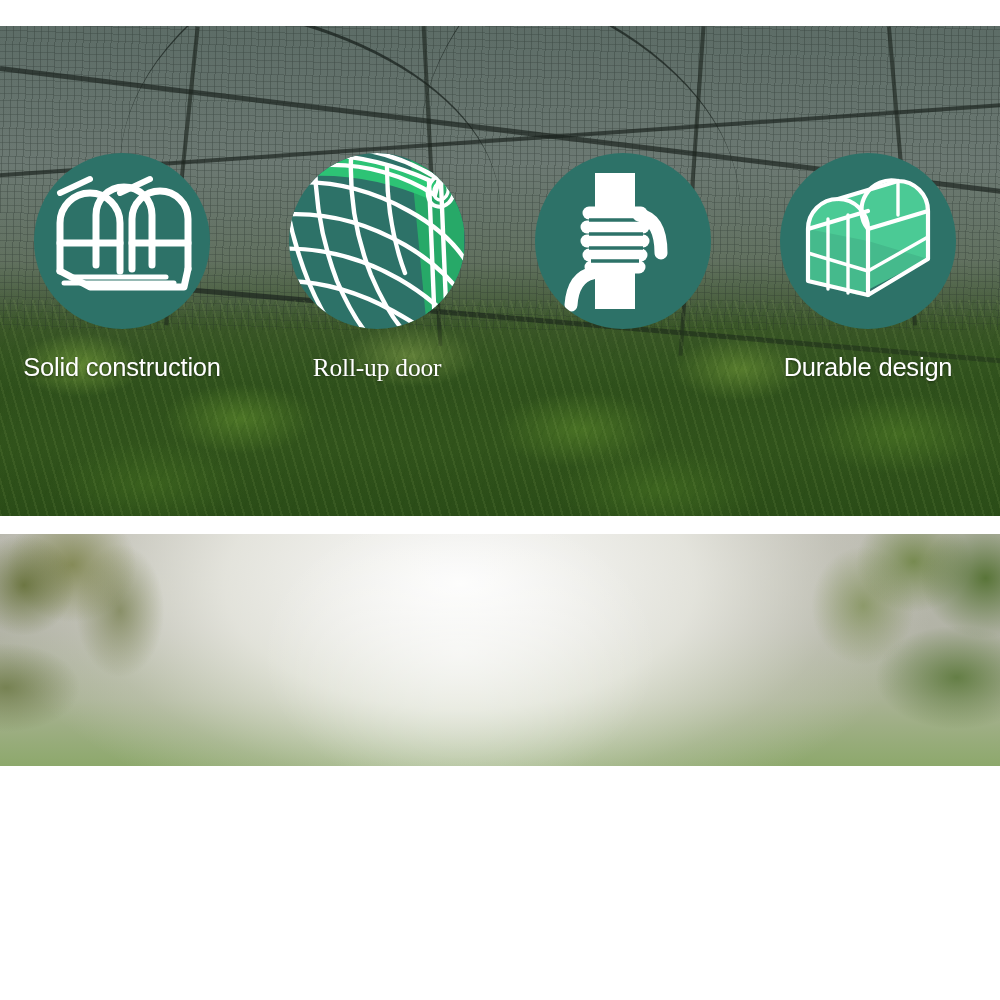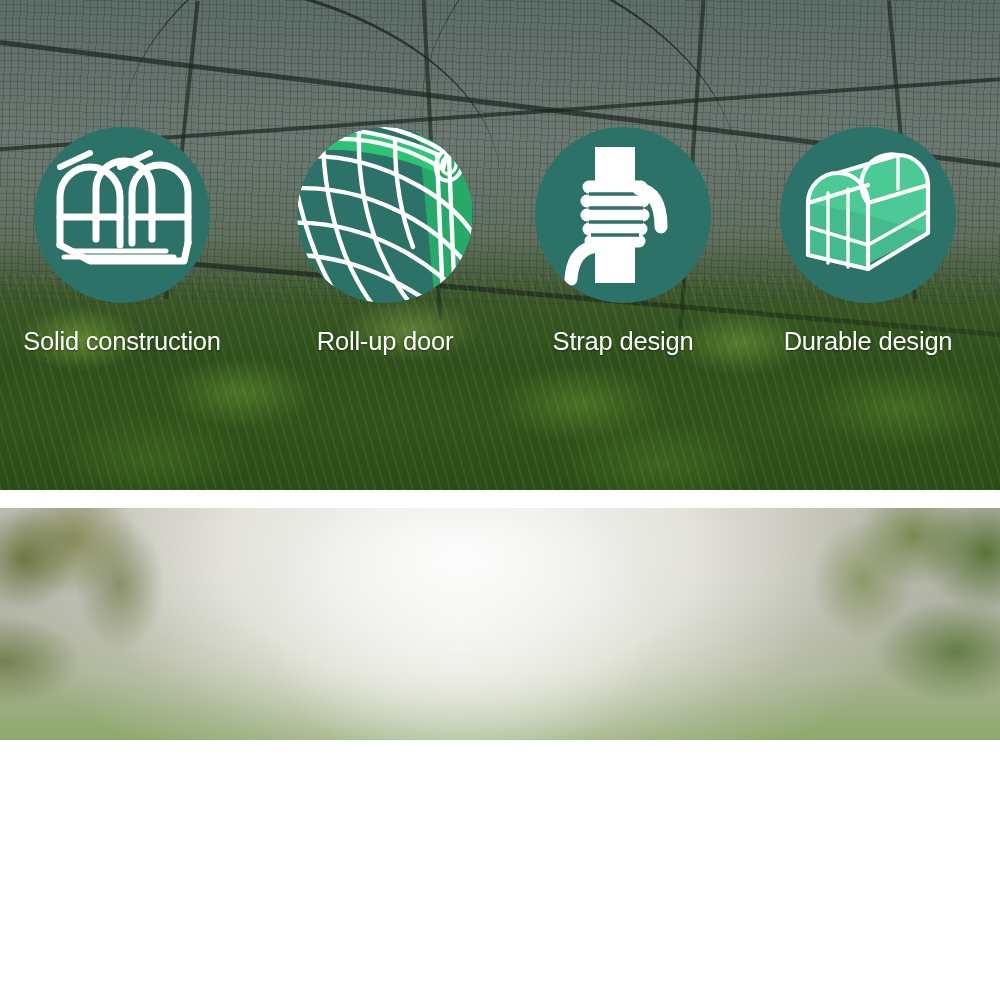--- a/index.html
+++ b/index.html
@@ -1,17 +1,17 @@
 <!DOCTYPE html>
 <html><head>
 <meta charset="utf-8">
 <style>
   html,body{margin:0;padding:0;background:#fff;}
   body{width:1000px;height:1000px;overflow:hidden;font-family:"Liberation Sans",sans-serif;}
-  .page{position:relative;width:1000px;height:740px;overflow:hidden;background:#0f766e;}
+  .page{position:relative;width:1000px;height:740px;overflow:hidden;background:#0f766e;margin-top:26px;}
 
   
   .top-panel{position:absolute;left:0;top:0;width:1000px;height:490px;overflow:hidden;}
   .top-bg{position:absolute;inset:0;background:
       linear-gradient(180deg,rgba(18,40,34,.30) 0%,rgba(20,45,38,.18) 40%,rgba(10,30,12,.10) 62%,rgba(8,26,8,.08) 100%),
       linear-gradient(180deg,#7d8a84 0%,#848e88 28%,#6f7d6a 48%,#3f5a2c 62%,#2e4d1d 74%,#36561f 86%,#2b4a18 100%);}
   
   .net{position:absolute;left:-5%;top:0;width:110%;height:62%;opacity:.5;
     background-image:
       repeating-linear-gradient(92deg,rgba(35,45,40,.55) 0 1px,transparent 1px 7px),
@@ -41,21 +41,21 @@
       radial-gradient(ellipse 130px 56px at 90% 62%,rgba(80,124,38,.6),transparent 70%),
       radial-gradient(ellipse 140px 60px at 15% 85%,rgba(70,112,34,.55),transparent 70%),
       radial-gradient(ellipse 150px 62px at 66% 88%,rgba(74,118,36,.55),transparent 70%),
       linear-gradient(180deg,rgba(50,86,28,0) 0%,rgba(52,90,28,.45) 30%,rgba(44,80,24,.62) 100%);}
   .foliage:after{content:"";position:absolute;inset:0;opacity:.35;
     background-image:repeating-linear-gradient(74deg,rgba(160,190,110,.30) 0 2px,transparent 2px 9px),
                      repeating-linear-gradient(-66deg,rgba(40,74,22,.30) 0 2px,transparent 2px 11px);}
 
   .features{position:absolute;left:0;top:0;width:1000px;height:490px;}
   .feature{position:absolute;top:127px;width:250px;text-align:center;}
-  .f0{left:-3px;} .f1{left:260px;} .f2{left:498px;} .f3{left:743px;}
+  .f0{left:-3px;} .f1{left:252px;font-family:Liberation Serif, serif;} .f2{left:498px;} .f3{left:743px;}
   .circle{width:176px;height:176px;border-radius:50%;background:#2d7268;margin:0 auto;
     position:relative;overflow:hidden;display:block;}
   .flabel{margin-top:24px;color:#ffffff;font-size:25.5px;font-weight:400;letter-spacing:-.2px;
     text-shadow:0 1px 3px rgba(0,0,0,.45);white-space:nowrap;}
 
   
   .divider{position:absolute;left:0;top:490px;width:1000px;height:18px;background:#ffffff;}
 
   
   .bot-panel{position:absolute;left:0;top:508px;width:1000px;height:492px;overflow:hidden;}
@@ -186,21 +186,20 @@
                 <path d="M54 67 H108"></path>
                 <path d="M54 81 H108"></path>
                 <path d="M54 95 H108"></path>
                 <path d="M56 108 H104"></path>
               </g>
               <path d="M104 62 Q126 66 126 100" fill="none" stroke="#ffffff" stroke-width="13" stroke-linecap="round"></path>
               <path d="M58 120 Q38 124 36 152" fill="none" stroke="#ffffff" stroke-width="13" stroke-linecap="round"></path>
             </g>
           </svg>
         </div>
-        <div class="flabel">Strap design</div>
       </div>
 
       <div class="feature f3">
         <div class="circle">
           <svg viewBox="0 0 176 176" width="176" height="176">
             <g>
               <path d="M28 128 L28 76 A30 30 0 0 1 58 46 L118 28 A30 30 0 0 1 148 58 L148 106 L78 142 Z" fill="#4fd69a" opacity=".72"></path>
               <path d="M28 76 A30 30 0 0 1 58 46 L118 28 A30 30 0 0 1 148 58 L148 106 L88 88 Z" fill="#52dda0" opacity=".45"></path>
               <g fill="none" stroke="#ffffff" stroke-width="4.2" stroke-linejoin="round" stroke-linecap="round">
                 <path d="M28 128 L28 76 A30 30 0 0 1 58 46 A30 30 0 0 1 88 76 L88 142 Z"></path>

